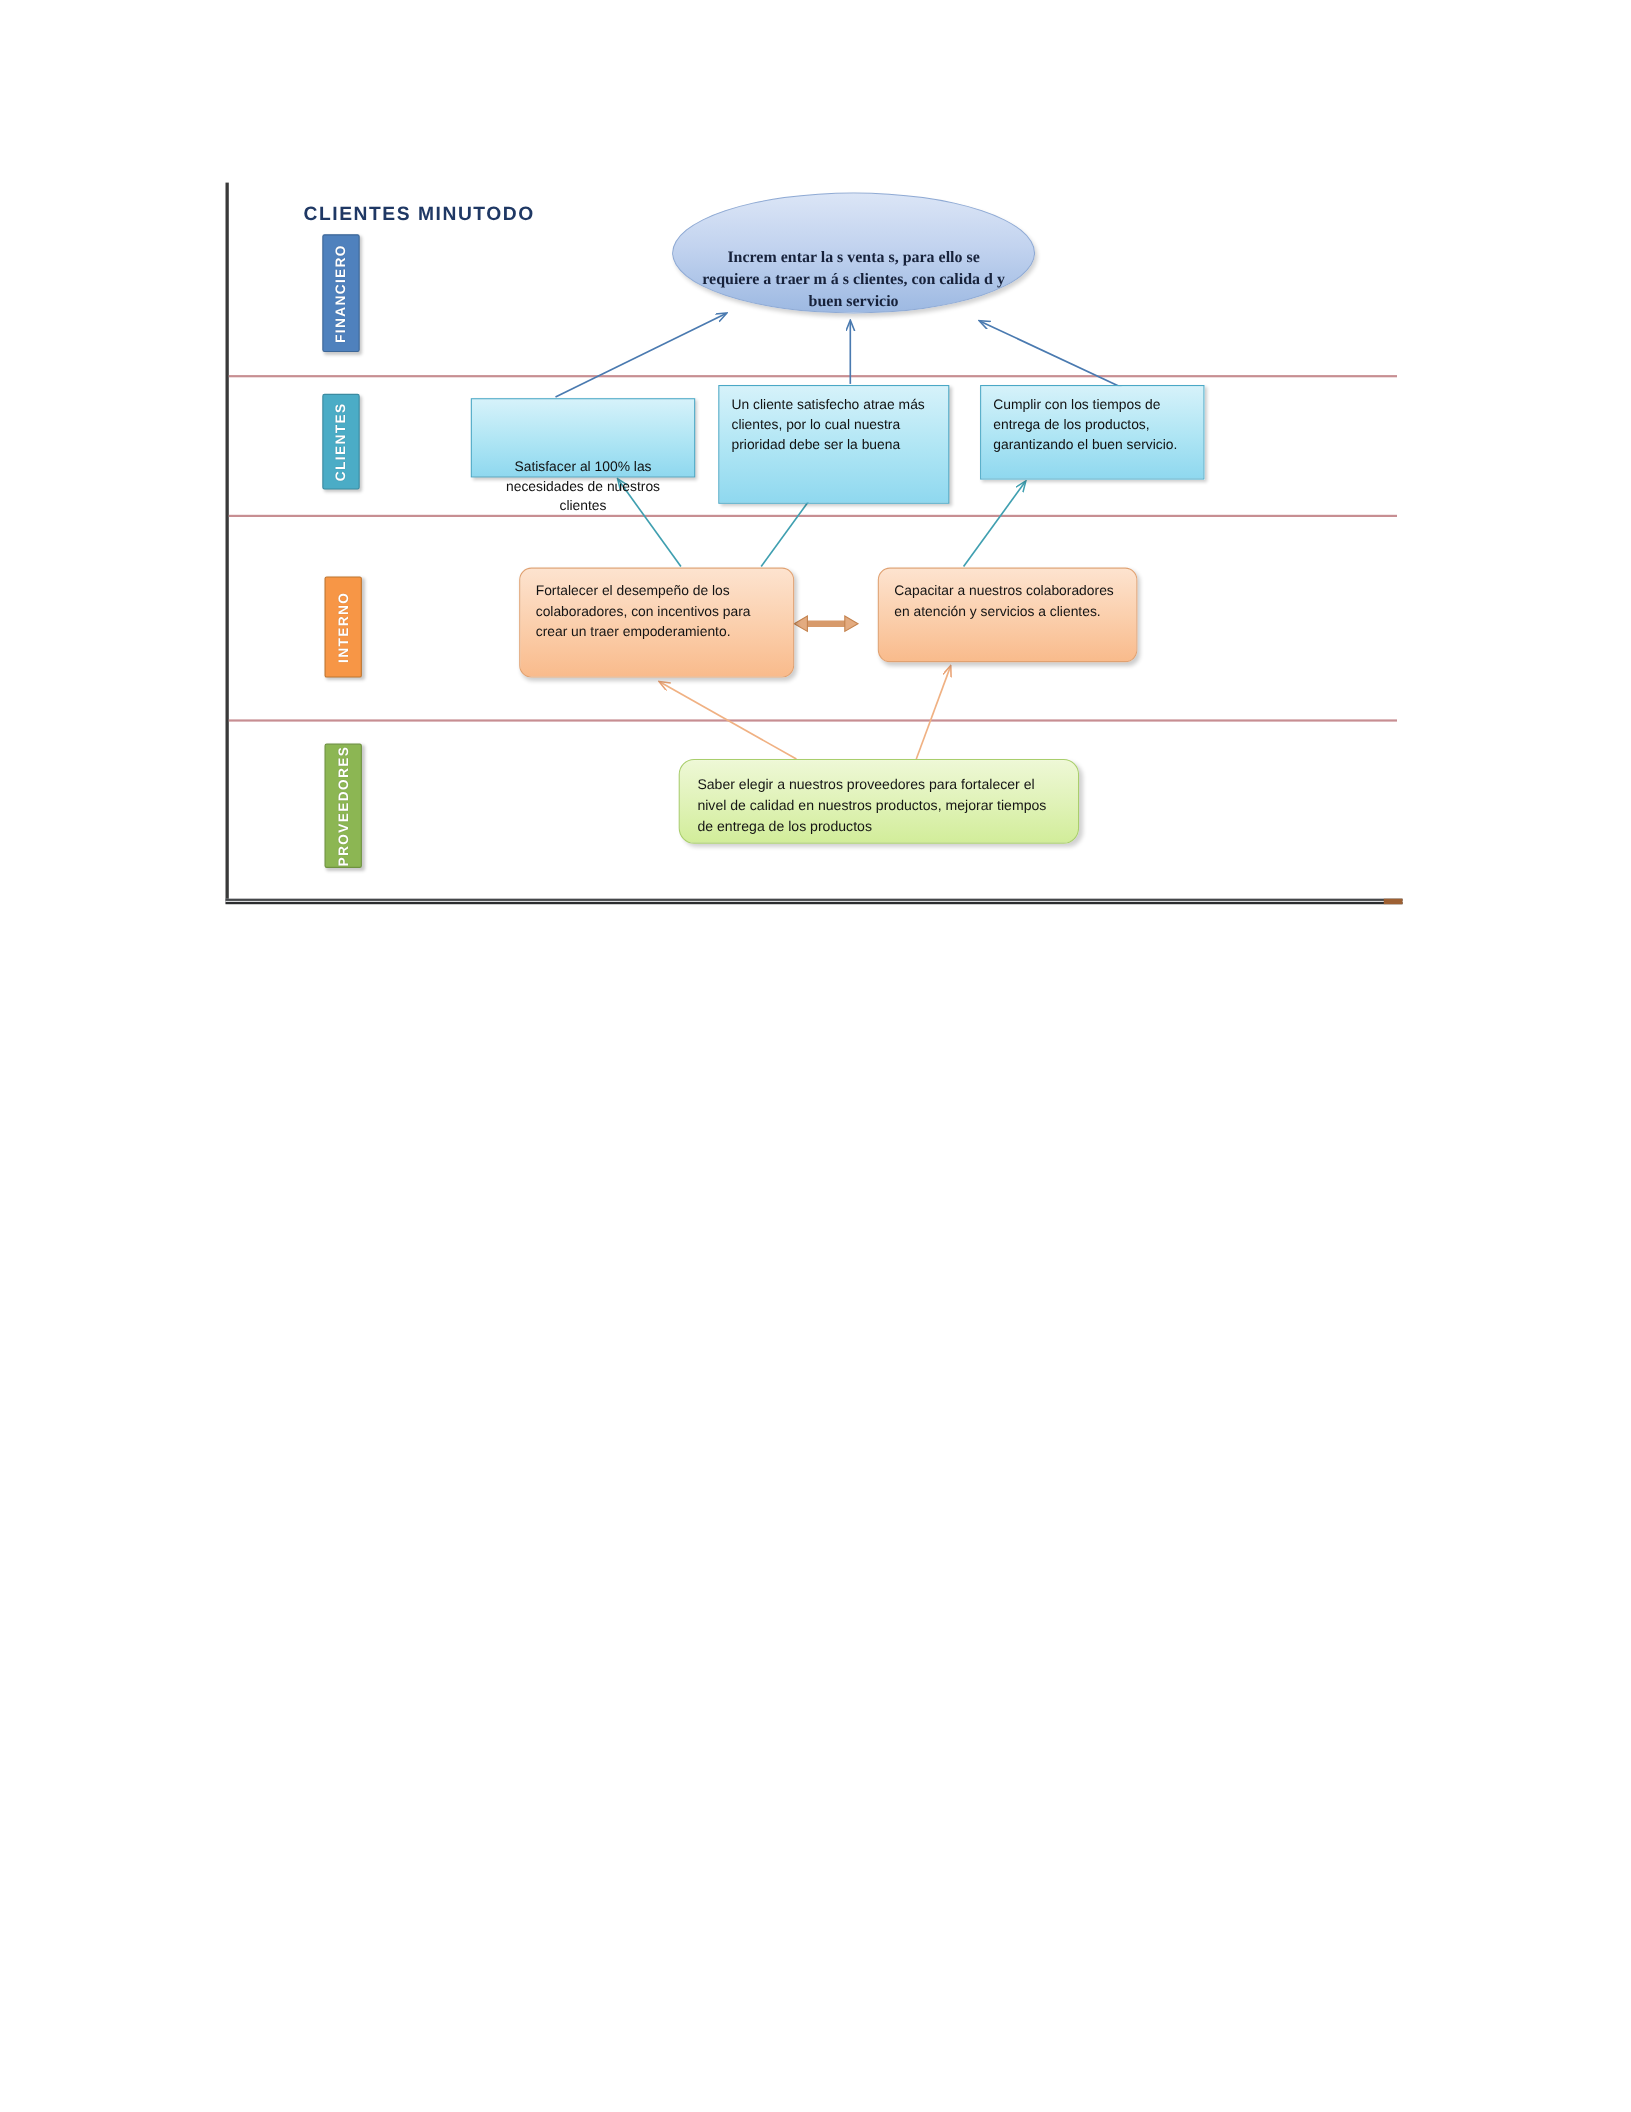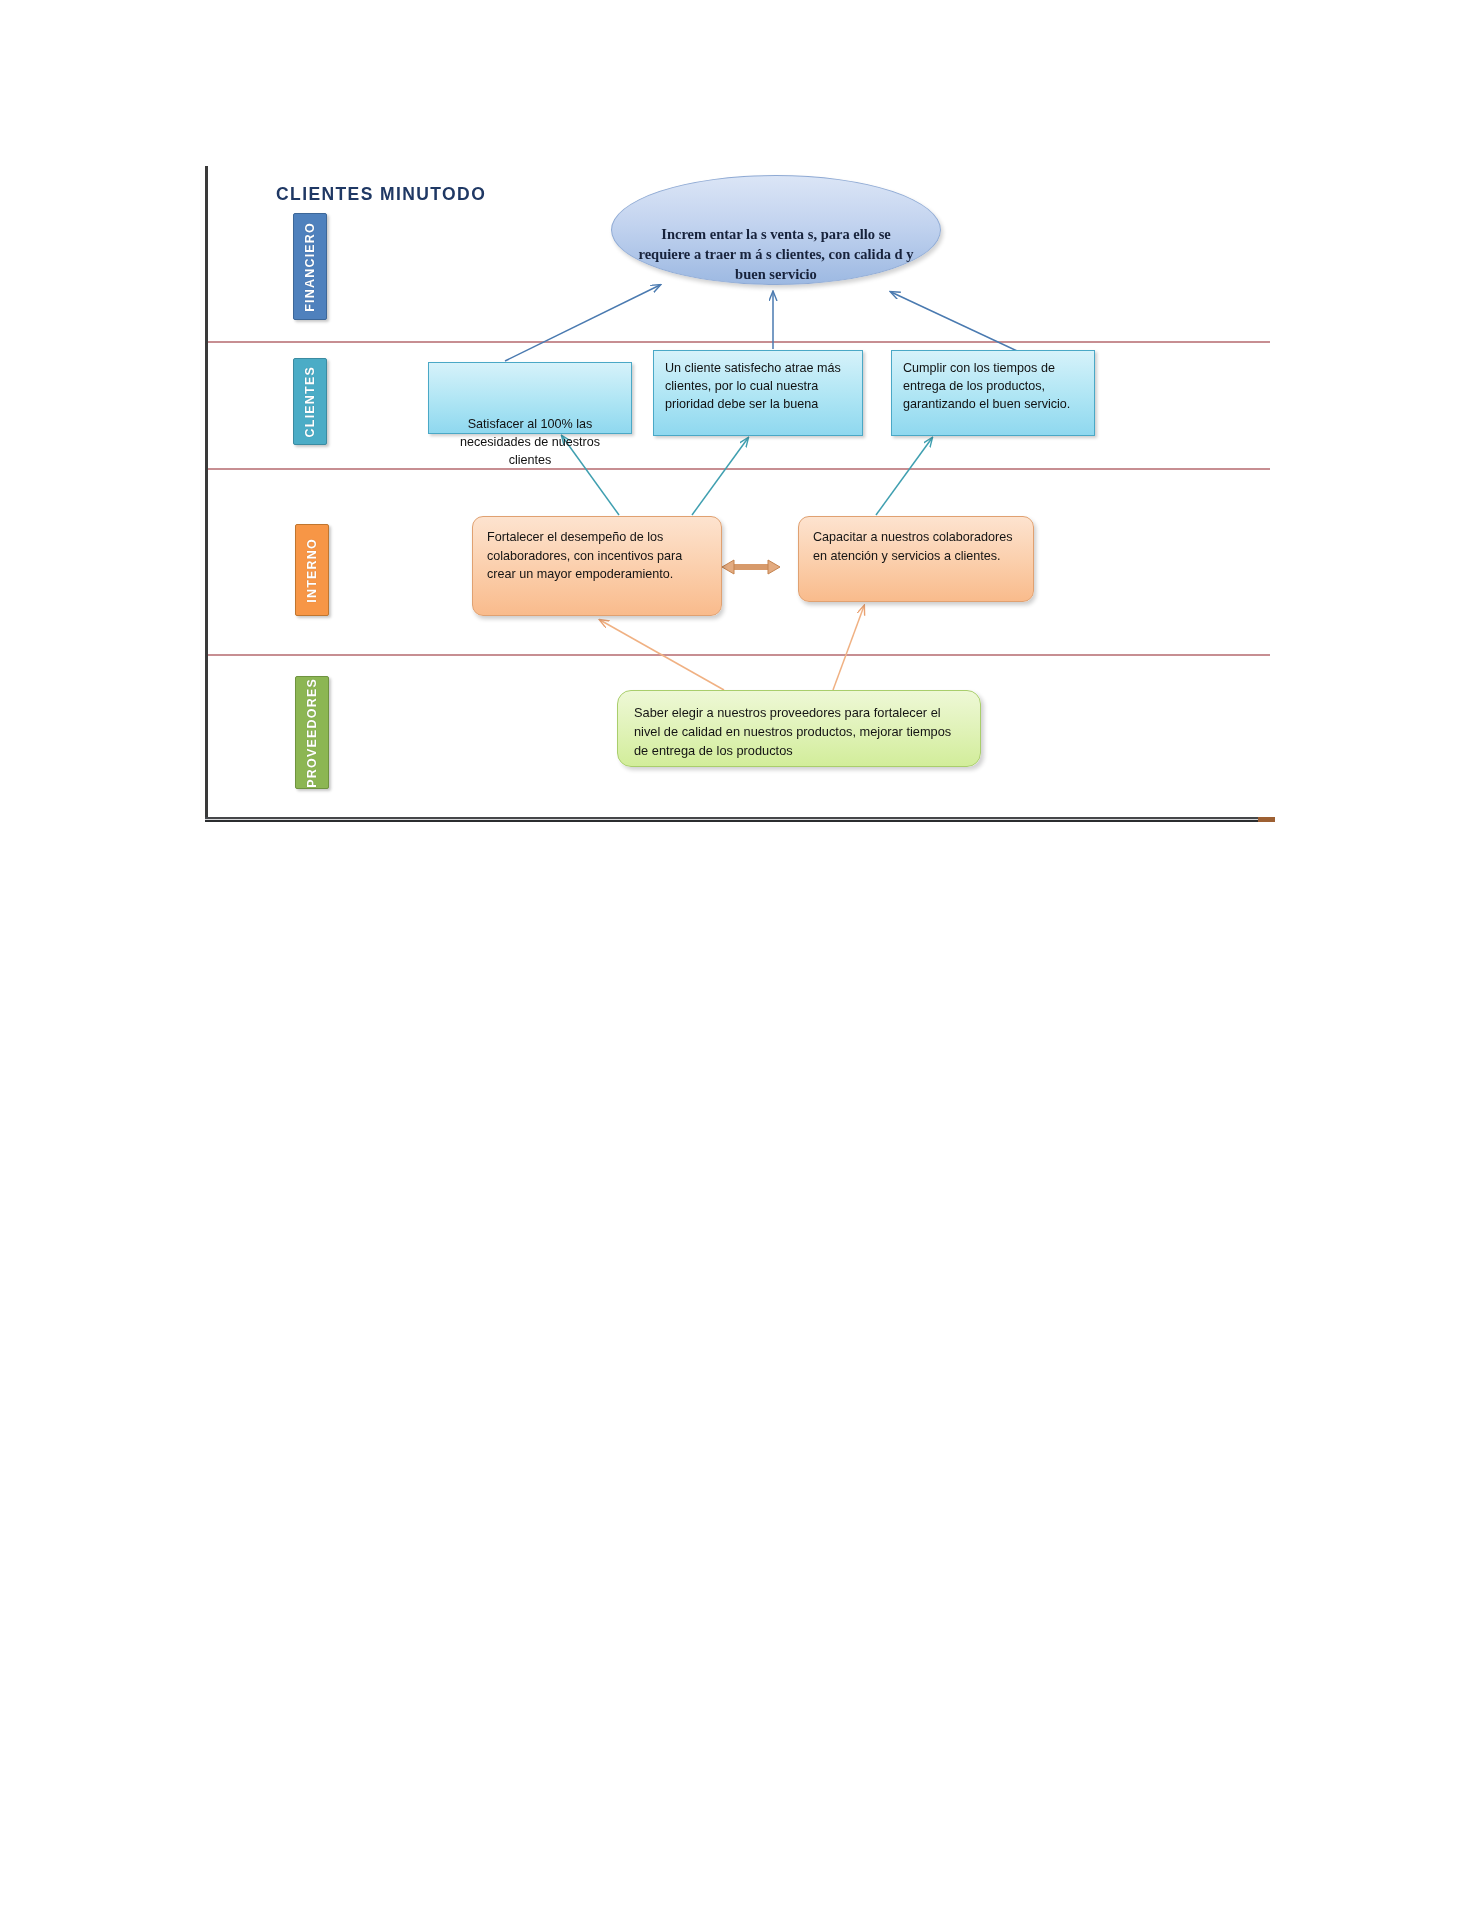--- a/index.html
+++ b/index.html
@@ -148,21 +148,21 @@
     box-sizing: border-box;
     padding: 9px 11px;
   }
   .obj-cliente .obj-text {
     font-size: 12.6px;
     color: #111111;
     line-height: 1.42;
   }
   #obj-cliente-1 { left: 428px; top: 362px; width: 204px; height: 72px; }
   #obj-cliente-1 .obj-text { text-align: center; margin-top: 44px; }
-  #obj-cliente-2 { left: 653px; top: 350px; width: 210px; height: 86px; }
+  #obj-cliente-2 { left: 653px; top: 350px; width: 210px; height: 108px; }
   #obj-cliente-3 { left: 891px; top: 350px; width: 204px; height: 86px; }
 
   
   .obj-interno {
     position: absolute;
     background: linear-gradient(180deg, #fde3cf 0%, #fbd0ae 50%, #f9bb8c 100%);
     border: 1px solid #e0a171;
     border-radius: 11px;
     box-shadow: 2px 3px 4px rgba(0,0,0,0.2);
     box-sizing: border-box;
@@ -274,21 +274,21 @@
   <div class="obj-text">Satisfacer al 100%  las necesidades de nuestros clientes</div>
 </div>
 <div class="obj-cliente" id="obj-cliente-2">
   <div class="obj-text">Un cliente satisfecho atrae más clientes,  por lo cual nuestra prioridad debe ser la buena</div>
 </div>
 <div class="obj-cliente" id="obj-cliente-3">
   <div class="obj-text">Cumplir con los tiempos de entrega de los productos, garantizando el buen servicio.</div>
 </div>
 
 <div class="obj-interno" id="obj-interno-1">
-  <div class="obj-text">Fortalecer el desempeño de los colaboradores, con incentivos para crear un mayor empoderamiento.</div>
+  <div class="obj-text">Fortalecer el desempeño de los colaboradores, con incentivos para crear un traer empoderamiento.</div>
 </div>
 <div class="obj-interno" id="obj-interno-2">
   <div class="obj-text">Capacitar a nuestros colaboradores en atención y servicios a clientes.</div>
 </div>
 
 <div id="obj-proveedor">
   <div class="obj-text">Saber elegir a nuestros proveedores para fortalecer el nivel de calidad en nuestros productos, mejorar tiempos de entrega de los productos</div>
 </div>
 
 </body></html>

